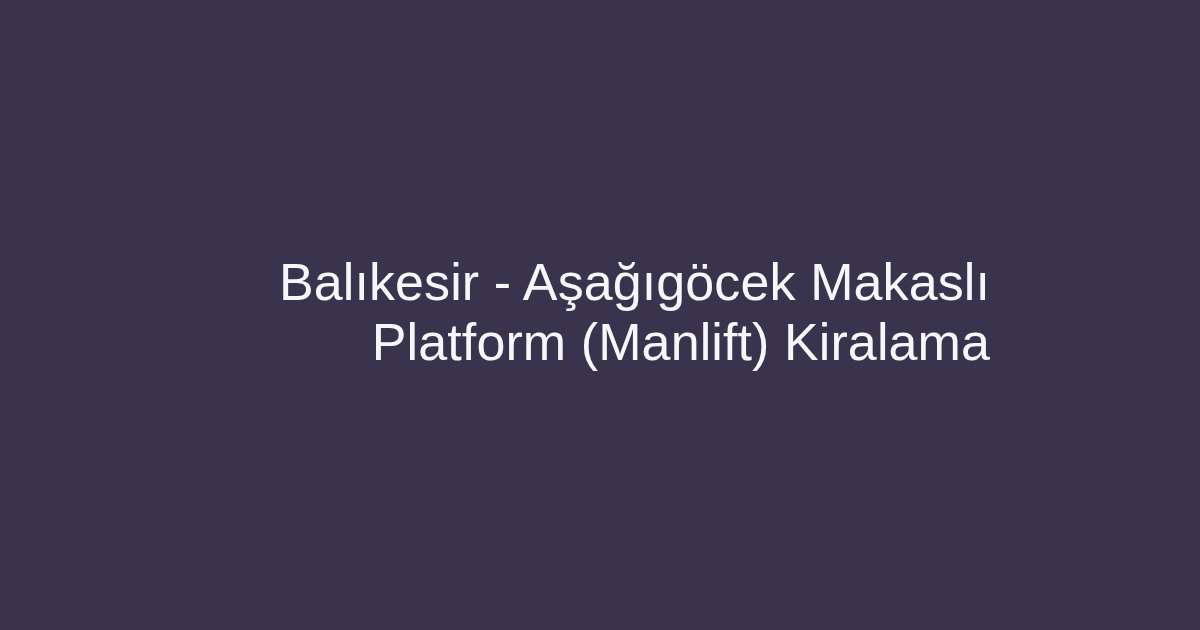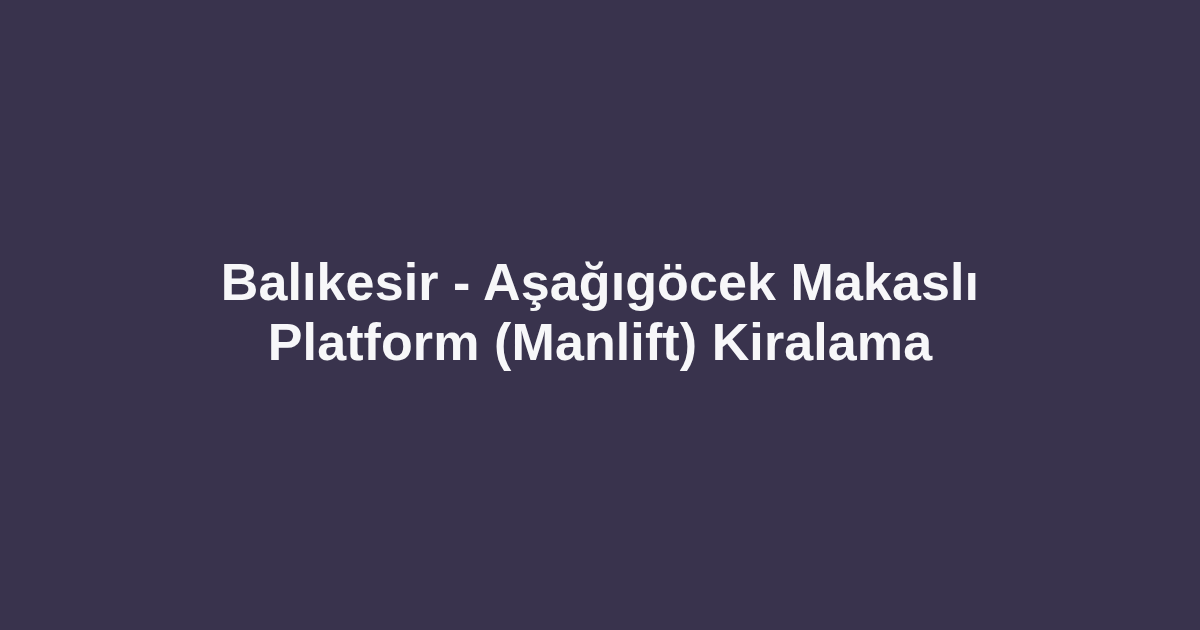--- a/index.html
+++ b/index.html
@@ -36,24 +36,24 @@
     box-sizing: border-box;
     
     transform: translateY(-3px);
   }
 
   .og-card__title {
     margin: 0;
     font-family: "Liberation Sans", "DejaVu Sans", sans-serif;
     font-size: 52px;
     line-height: 60px;
-    font-weight: 700;
+    font-weight: 400;
     letter-spacing: 0.1px;
     color: #f7f7f9;
-    text-align: center;
+    text-align: right;
     word-wrap: break-word;
     overflow-wrap: break-word;
   }
 </style>
 </head>
 <body>
 
 <div class="og-card" style="background-color: rgb(57, 51, 77);">
 
   <div class="og-card__inner">

